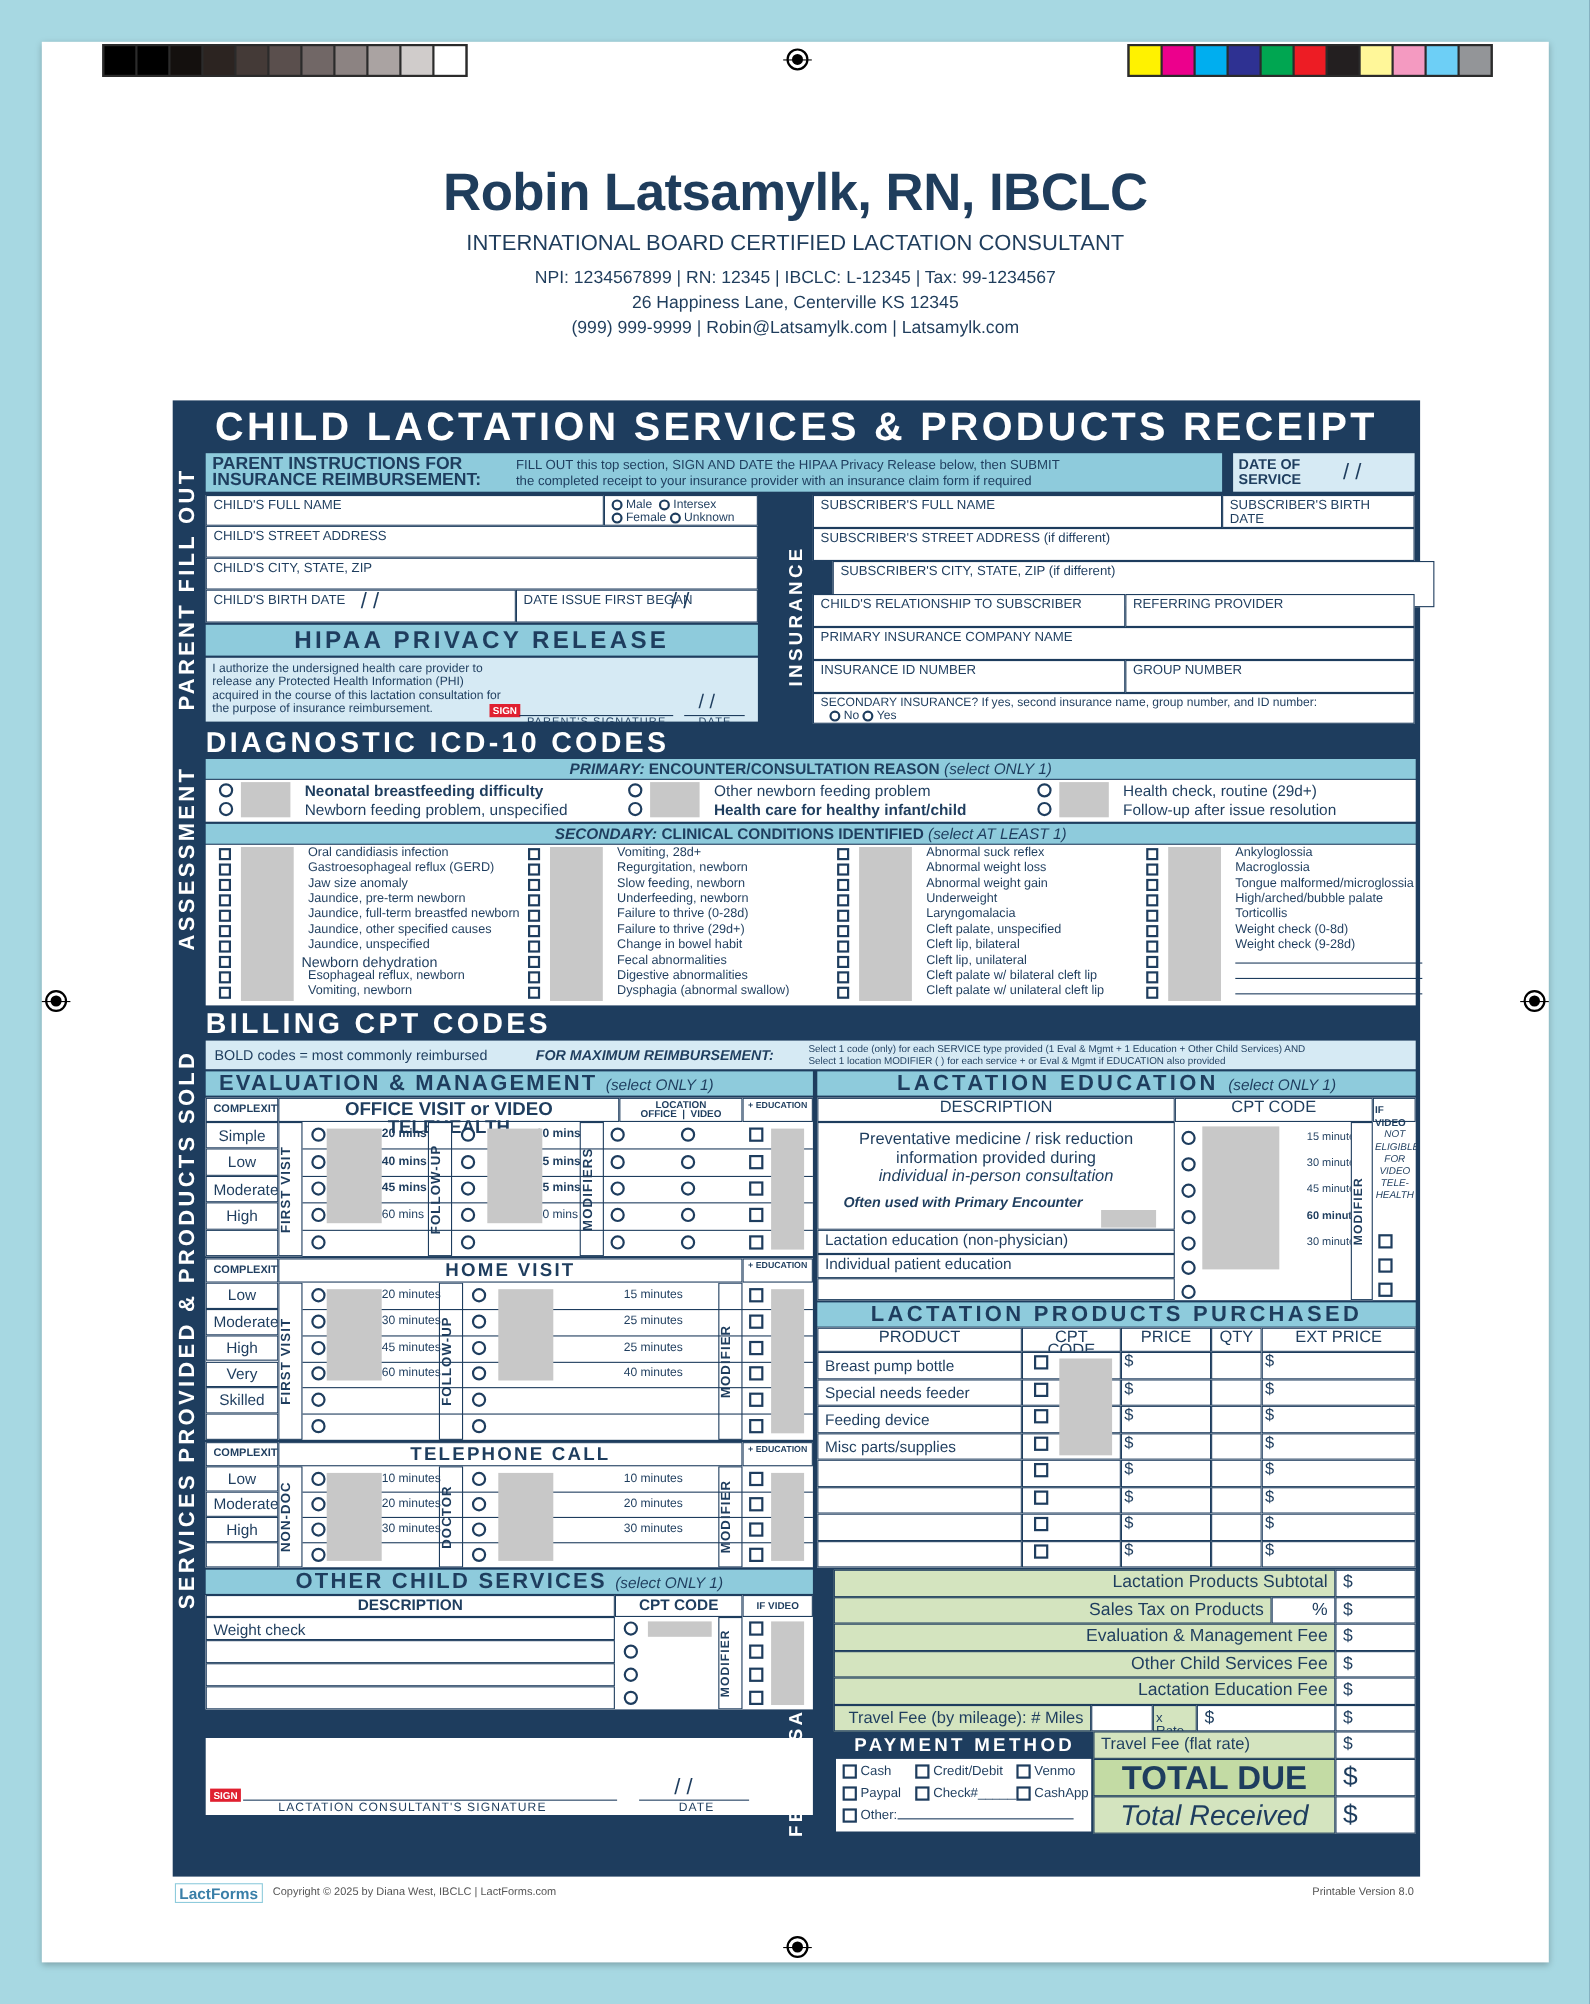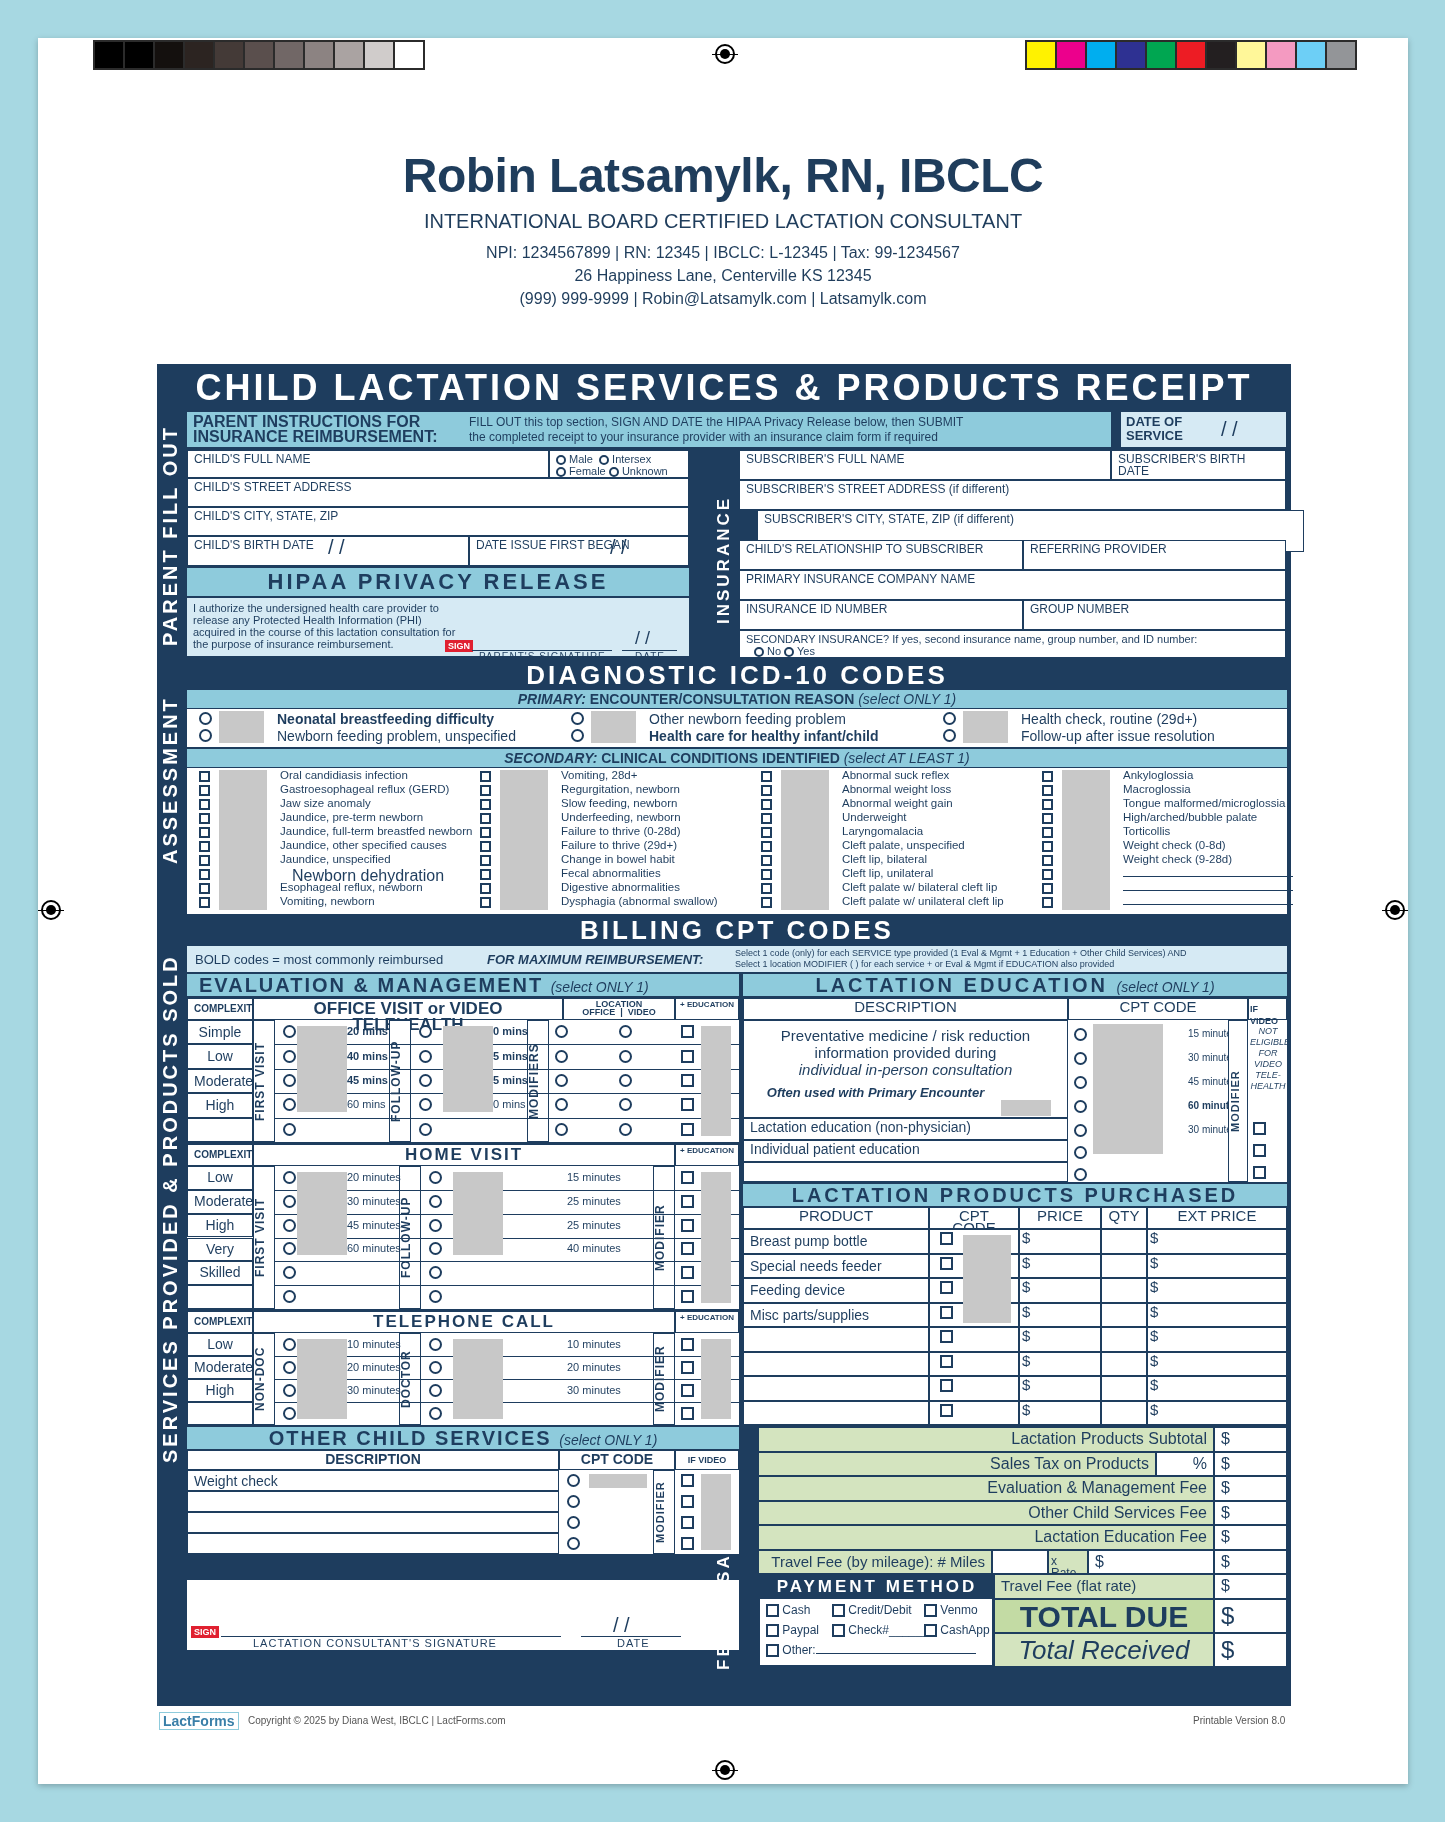--- a/index.html
+++ b/index.html
@@ -14,21 +14,21 @@
 .h1{top:110px;font-size:48px;font-weight:bold;letter-spacing:-0.5px}
 .h2{top:172px;font-size:20px}
 .h3{font-size:16px}
 .form{position:absolute;left:119px;top:326px;width:1134px;height:1342px;background:#1e3d5e}
 .title{position:absolute;left:0;top:0;width:100%;height:48px;text-align:center;color:#fff;font-size:36px;font-weight:bold;letter-spacing:3px;line-height:48px}
 .vlabel{position:absolute;color:#fff;font-weight:bold;font-size:20px;letter-spacing:3px;writing-mode:vertical-rl;transform:rotate(180deg);text-align:center;white-space:nowrap}
 .box{position:absolute;background:#fff}
 .lt{background:#d6eaf4}
 .md{background:#8ecbdc}
 .cell{position:absolute;border:1px solid #1e3d5e;background:#fff;font-size:12px;line-height:12px;padding:2px 6px;color:#1e3d5e}
-.sechead{position:absolute;text-align:center;color:#fff;font-weight:bold;letter-spacing:3px}
+.sechead{position:absolute;color:#fff;font-weight:bold;letter-spacing:3px}
 .bar{position:absolute;background:#8ecbdc;text-align:center;color:#1e3d5e;font-weight:bold}
 .radio{display:inline-block;width:13px;height:13px;border:2px solid #1e3d5e;border-radius:50%;vertical-align:middle;background:#fff}
 .chk{display:inline-block;width:13px;height:13px;border:2px solid #1e3d5e;vertical-align:middle;background:#fff}
 .gray{position:absolute;background:#c8c8c8}
 .t{position:absolute;white-space:nowrap;color:#1e3d5e}
 .green{background:#d4e4bf}
 .sign{display:inline-block;background:#e02030;color:#fff;font-size:9px;font-weight:bold;padding:1px 3px;vertical-align:middle}
 </style>
 </head>
 <body>
@@ -157,21 +157,21 @@
        <div class="t" style="left:93px;top:29px;font-size:11.5px">Jaw size anomaly</div>
         <span class="chk" style="position:absolute;left:12px;top:45px;width:11px;height:11px"></span>
        <div class="t" style="left:93px;top:43px;font-size:11.5px">Jaundice, pre-term newborn</div>
         <span class="chk" style="position:absolute;left:12px;top:59px;width:11px;height:11px"></span>
        <div class="t" style="left:93px;top:57px;font-size:11.5px">Jaundice, full-term breastfed newborn</div>
         <span class="chk" style="position:absolute;left:12px;top:73px;width:11px;height:11px"></span>
        <div class="t" style="left:93px;top:71px;font-size:11.5px">Jaundice, other specified causes</div>
         <span class="chk" style="position:absolute;left:12px;top:87px;width:11px;height:11px"></span>
        <div class="t" style="left:93px;top:85px;font-size:11.5px">Jaundice, unspecified</div>
         <span class="chk" style="position:absolute;left:12px;top:101px;width:11px;height:11px"></span>
-       <div class="t" style="left:105px;top:99px;font-size:16px">Newborn dehydration</div>
+       <div class="t" style="left:87px;top:99px;font-size:13px">Newborn dehydration</div>
         <span class="chk" style="position:absolute;left:12px;top:115px;width:11px;height:11px"></span>
        <div class="t" style="left:93px;top:113px;font-size:11.5px">Esophageal reflux, newborn</div>
         <span class="chk" style="position:absolute;left:12px;top:129px;width:11px;height:11px"></span>
        <div class="t" style="left:93px;top:127px;font-size:11.5px">Vomiting, newborn</div>
         <div class="gray" style="left:313px;top:2px;width:48px;height:140px"></div>
         <span class="chk" style="position:absolute;left:293px;top:3px;width:11px;height:11px"></span>
        <div class="t" style="left:374px;top:1px;font-size:11.5px">Vomiting, 28d+</div>
         <span class="chk" style="position:absolute;left:293px;top:17px;width:11px;height:11px"></span>
        <div class="t" style="left:374px;top:15px;font-size:11.5px">Regurgitation, newborn</div>
         <span class="chk" style="position:absolute;left:293px;top:31px;width:11px;height:11px"></span>

